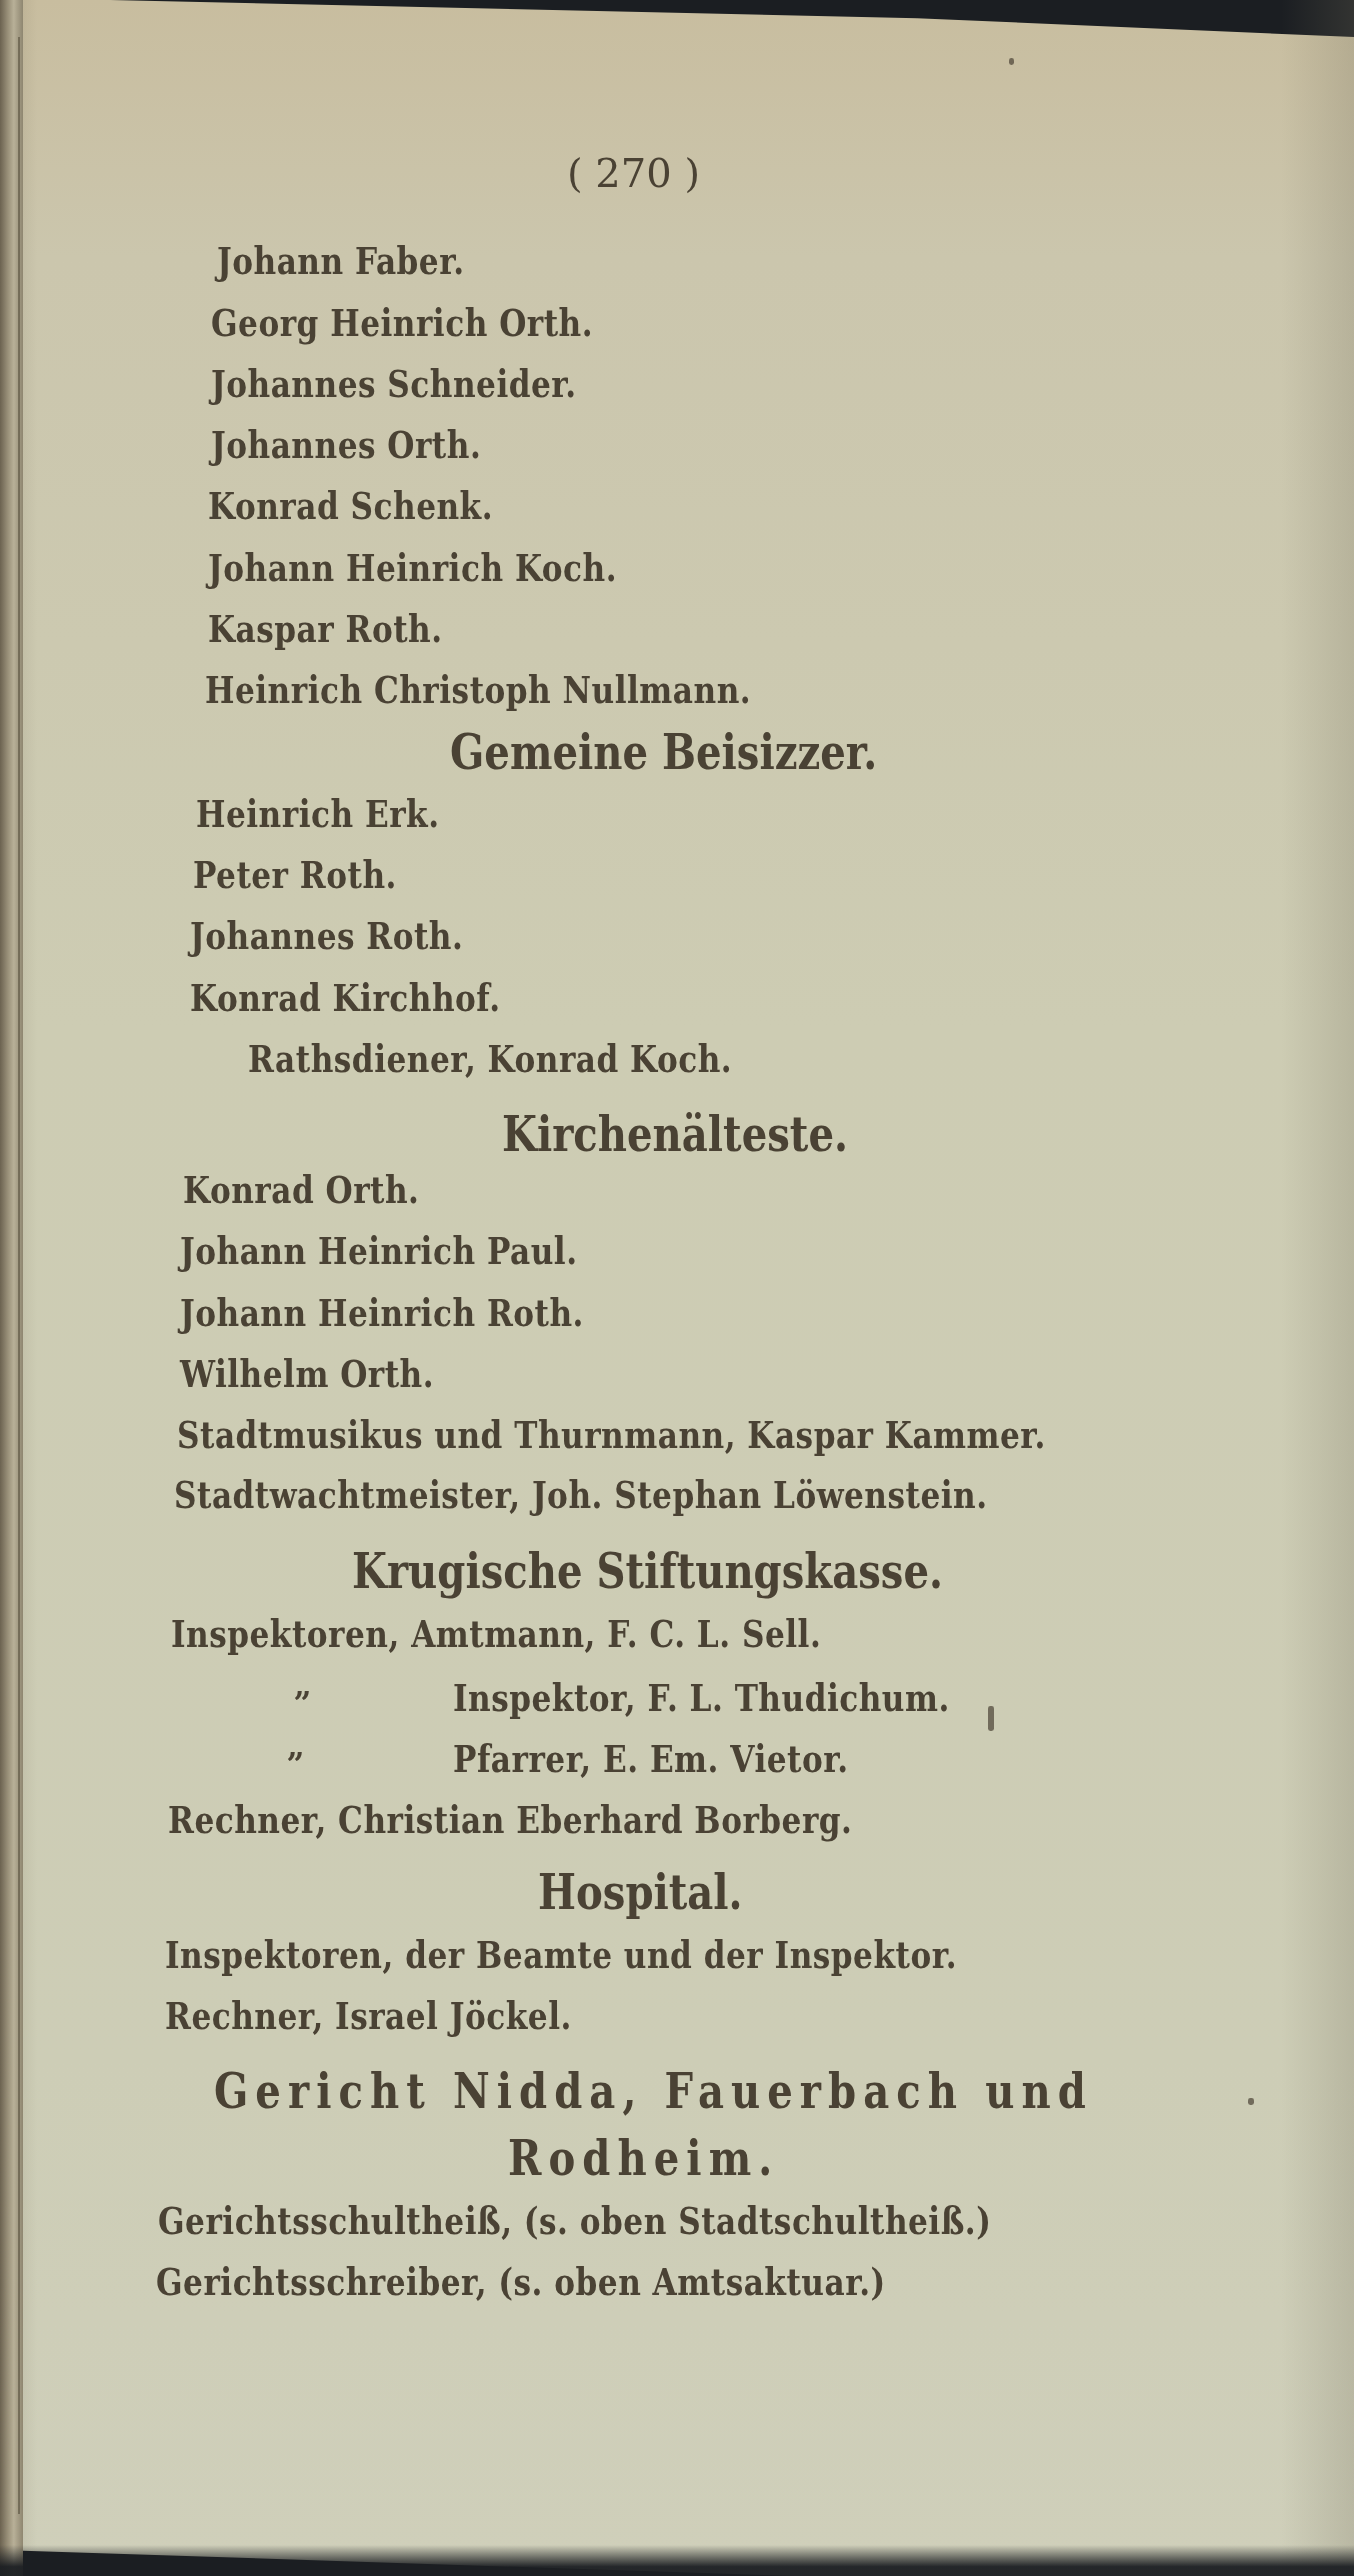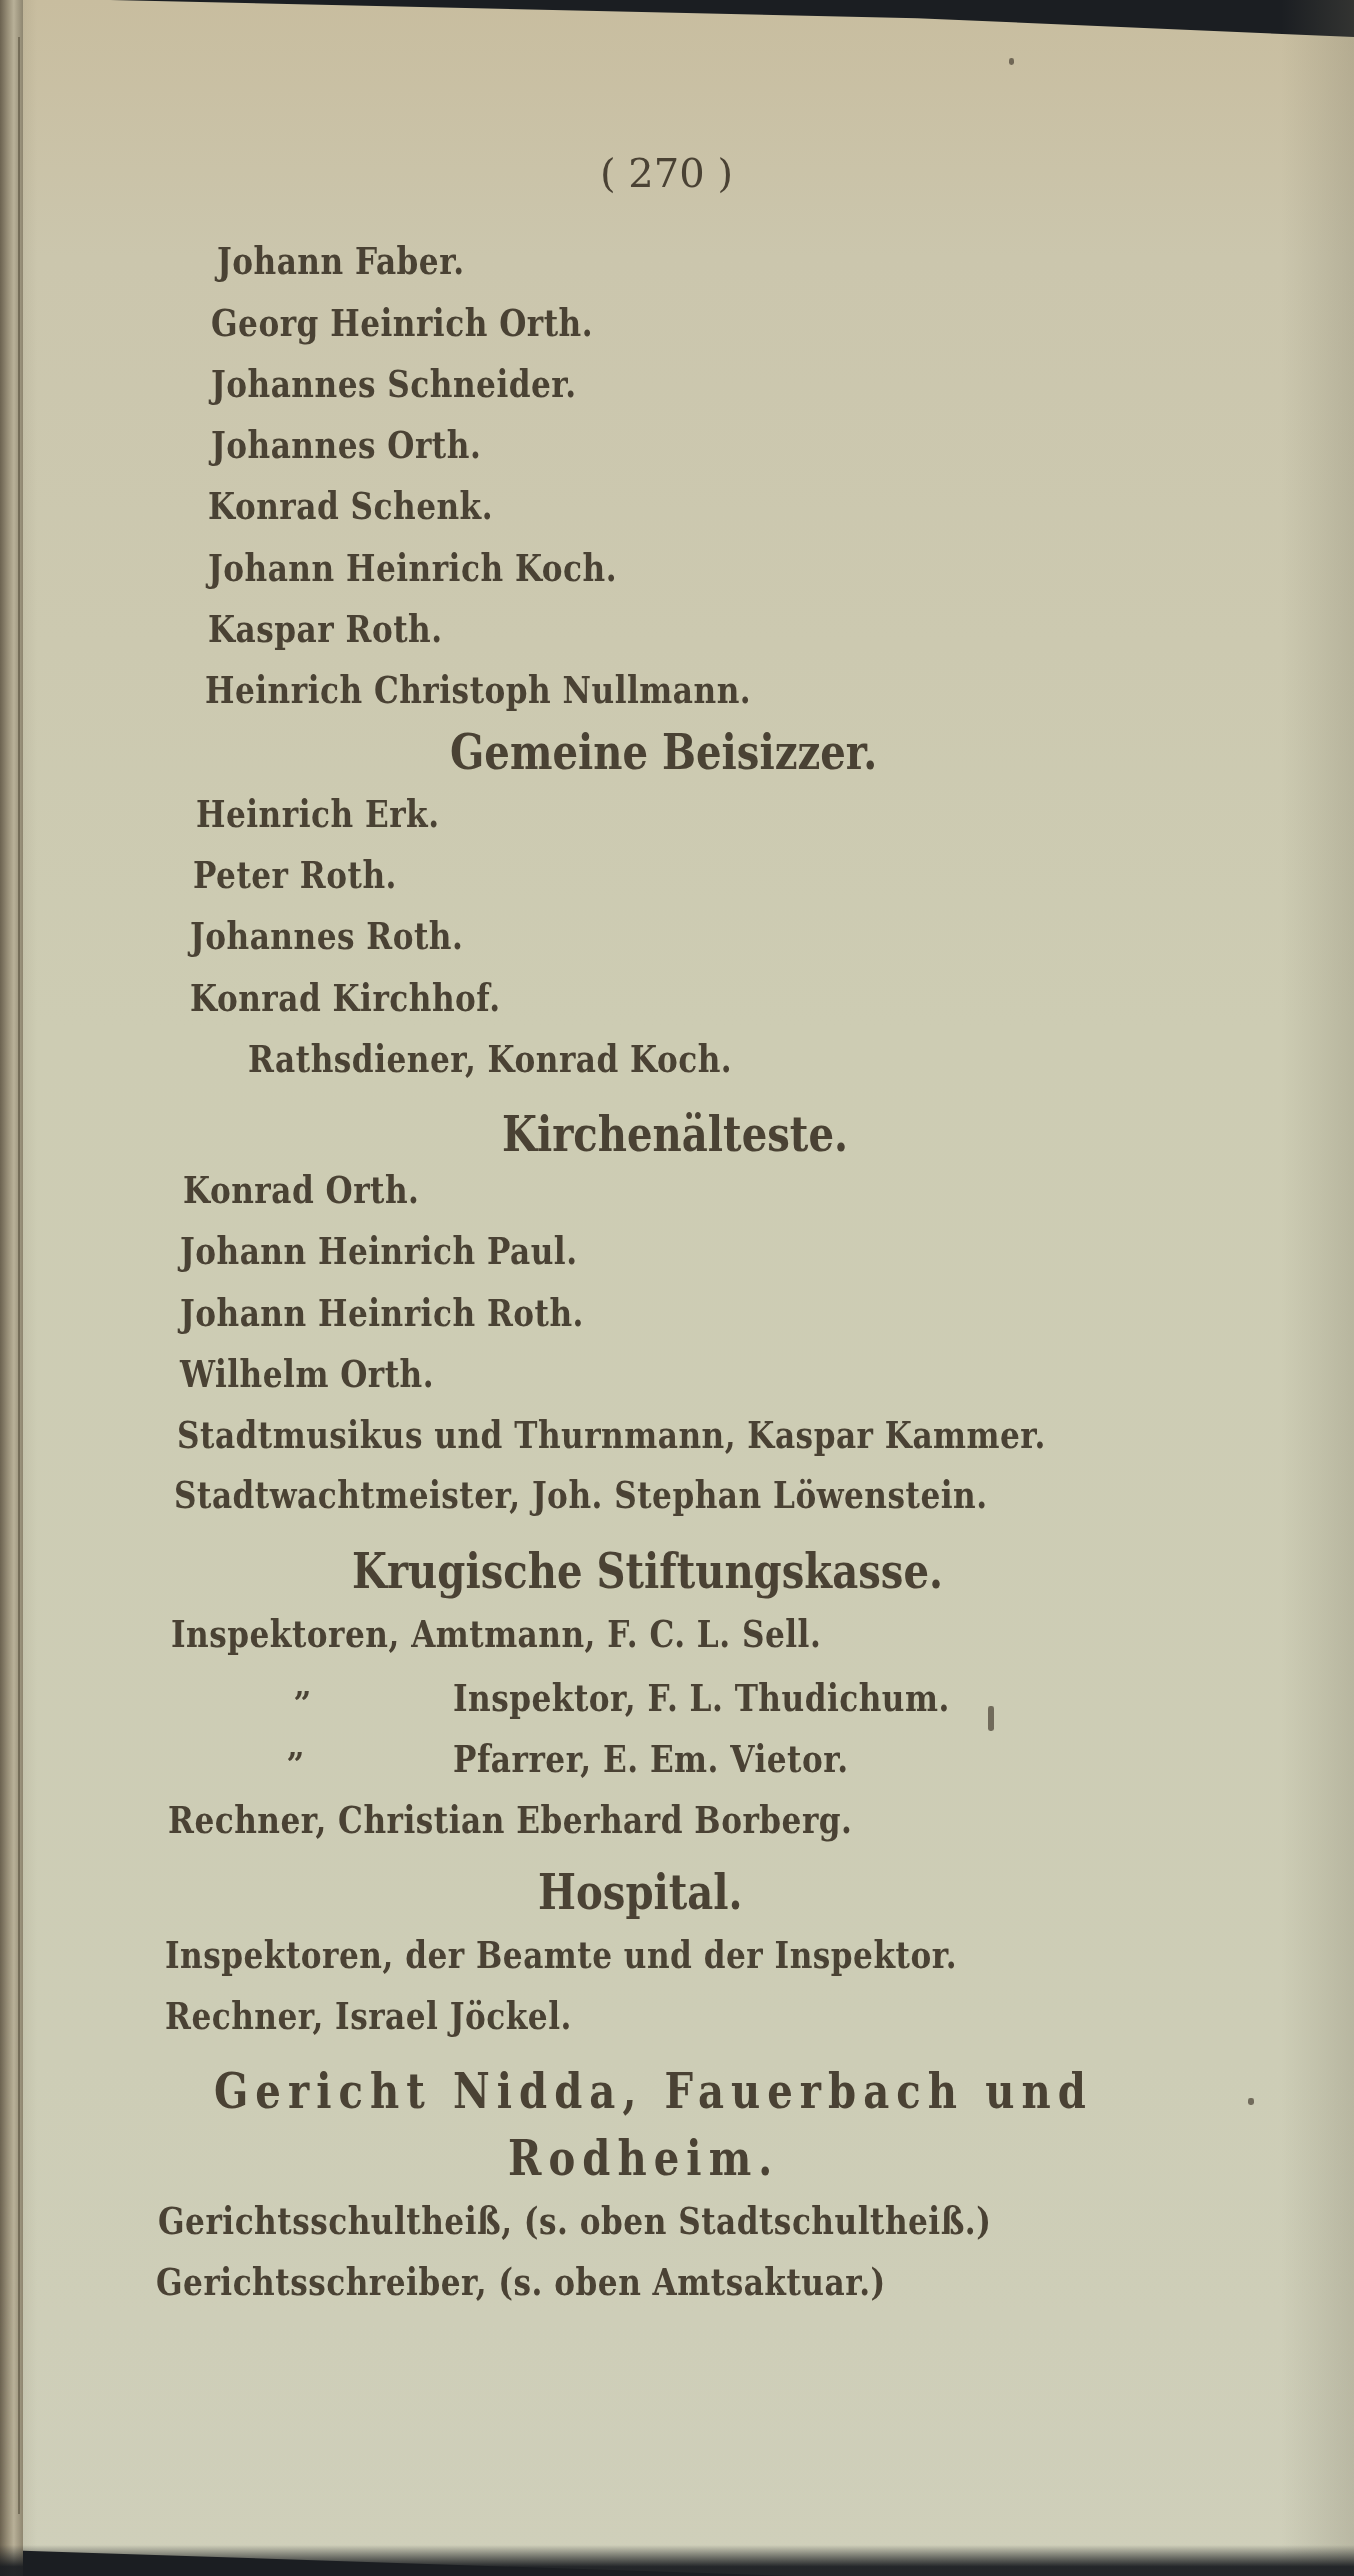--- a/index.html
+++ b/index.html
@@ -83,21 +83,21 @@
       position: absolute;
       white-space: nowrap;
       font-size: 49px;
       line-height: 1;
       font-weight: bold;
       transform: scaleX(0.82);
       transform-origin: left top;
     }
     .page-number {
       position: absolute;
-      left: 600px;
+      left: 567px;
       top: 150px;
       font-size: 40px;
       font-weight: normal;
       white-space: pre;
       color: #4a4234;
       font-family: "DejaVu Serif", serif;
     }
     .ditto {
       position: absolute;
       font-size: 31px;

